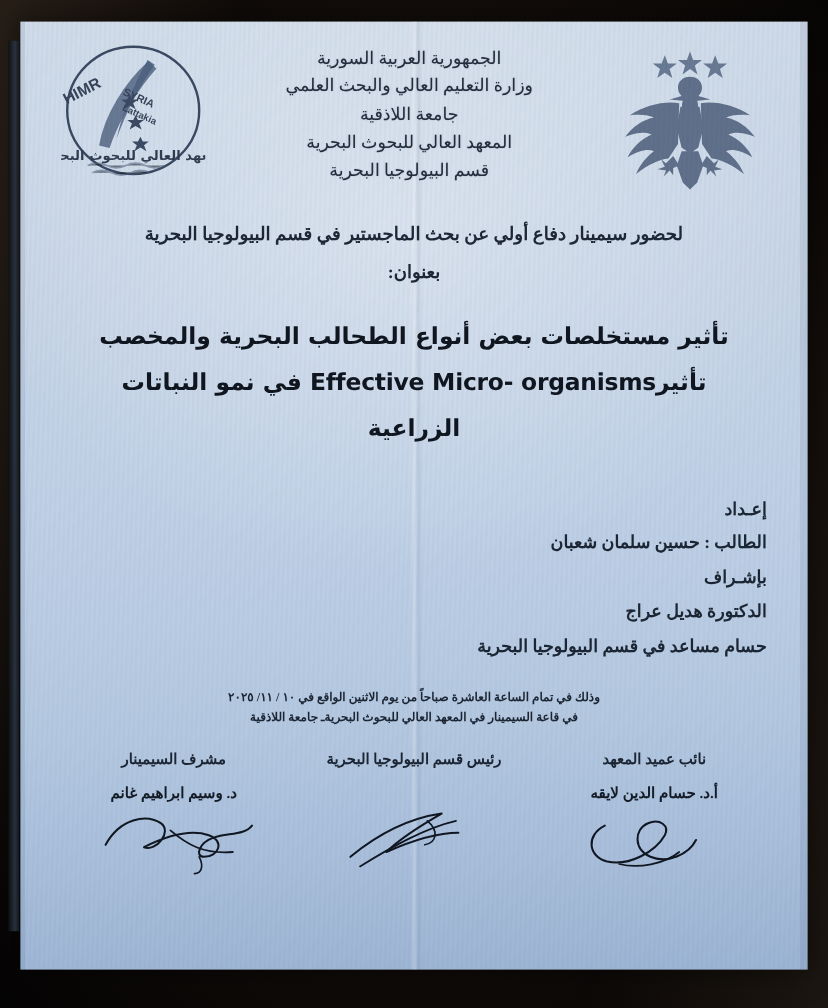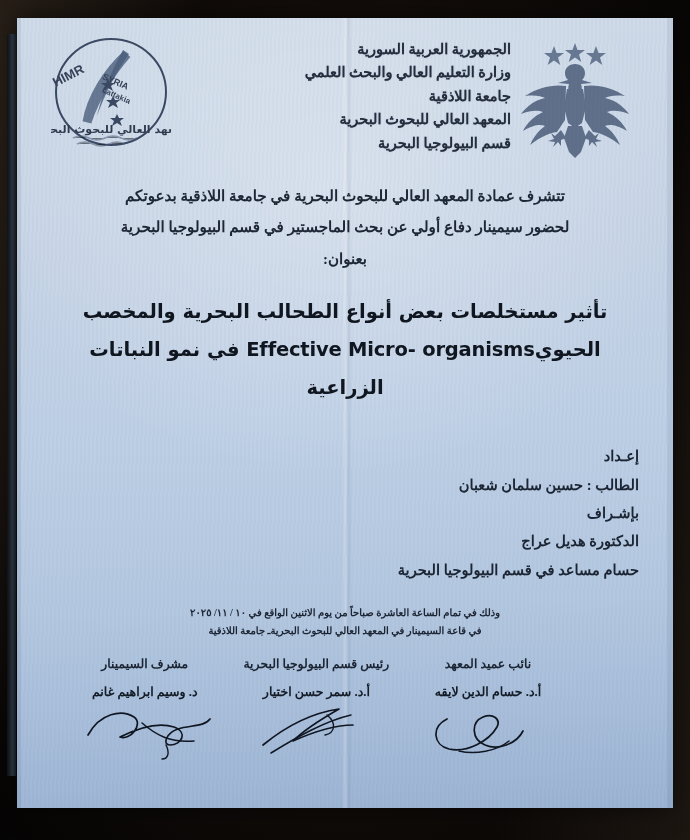--- a/index.html
+++ b/index.html
@@ -36,22 +36,22 @@
   
   .binding{position:absolute;left:-10px;top:16px;width:9px;height:742px;
      background:linear-gradient(90deg,#0d1116,#2b3440 60%,#141a21);opacity:.92;}
 
   .sheet{position:absolute;inset:0;padding:16px 34px 0 34px;box-sizing:border-box;}
 
   
   .header{display:flex;flex-direction:row-reverse;align-items:flex-start;
           justify-content:space-between;height:132px;}
   .emblem,.seal{flex:0 0 auto;}
-  .head-lines{flex:1 1 auto;text-align:right;padding-top:4px;
-      color:#232d3d;font-size:14.5px;line-height:1.62;font-weight:700;
+  .head-lines{flex:1 1 auto;text-align:center;padding-top:4px;
+      color:#232d3d;font-size:14.5px;line-height:1.62;font-weight:400;
       text-shadow:0 0 1px rgba(40,55,80,.35);}
   .head-lines div{white-space:nowrap;}
 
   
   .emblem{width:128px;height:128px;position:relative;opacity:.88;}
   .seal{width:120px;height:118px;position:relative;opacity:.9;}
 
   
   .invite{margin-top:14px;text-align:center;color:#1d2736;
       font-size:15.2px;line-height:2.05;font-weight:600;}
@@ -66,21 +66,21 @@
 
   .prep{margin-top:35px;text-align:right;color:#1b2533;
       font-size:14.6px;line-height:1.95;font-weight:600;}
   .prep .lbl{letter-spacing:2.5px;}
 
   .datebox{margin-top:20px;text-align:center;color:#1b2533;
       font-size:10px;line-height:1.72;font-weight:600;}
 
   
   .sigs{margin-top:16px;display:flex;flex-direction:row-reverse;
-        justify-content:flex-start;padding:0 8px;}
+        justify-content:space-between;padding:0 8px;}
   .sig{width:30%;text-align:center;position:relative;}
   .sig .role{color:#1b2533;font-size:12.4px;font-weight:600;line-height:1.5;}
   .sig .who{color:#141c27;font-size:12.6px;font-weight:600;margin-top:11px;}
   .sig svg{position:absolute;left:50%;transform:translateX(-50%);top:46px;}
 
   .ink{stroke:#101722;fill:none;stroke-linecap:round;stroke-linejoin:round;}
 </style>
 </head>
 <body>
 
@@ -145,28 +145,27 @@
               <path d="M57 92 l14 0 l4 12 l-5 14 l-6 6 l-6 -6 l-5 -14 z"></path>
 
               <path d="M50 96 l-6 6 l-4 -3 l3 6 l-6 2 l7 1 l-2 5 l5 -5 l3 4 l0 -6 l5 -2 z"></path>
               <path d="M78 96 l6 6 l4 -3 l-3 6 l6 2 l-7 1 l2 5 l-5 -5 l-3 4 l0 -6 l-5 -2 z"></path>
             </g>
           </svg>
         </div>
       </div>
 
       <div class="invite">
-        <div class="l1">تتشرف عمادة المعهد العالي للبحوث البحرية في جامعة اللاذقية بدعوتكم</div>
         <div>لحضور سيمينار دفاع أولي عن بحث الماجستير في قسم البيولوجيا البحرية</div>
         <div class="colon">بعنوان:</div>
       </div>
 
       <div class="title">
         <div>تأثير مستخلصات بعض أنواع الطحالب البحرية والمخصب</div>
-        <div><span>الحيوي</span><span class="en" dir="ltr">Effective Micro- organisms</span><span> في نمو النباتات</span></div>
+        <div><span>تأثير</span><span class="en" dir="ltr">Effective Micro- organisms</span><span> في نمو النباتات</span></div>
         <div>الزراعية</div>
       </div>
 
       <div class="prep">
         <div class="lbl">إعـداد</div>
         <div>الطالب : حسين سلمان شعبان</div>
         <div class="lbl">بإشـراف</div>
         <div>الدكتورة هديل عراج</div>
         <div>حسام  مساعد في قسم البيولوجيا البحرية</div>
       </div>
@@ -183,21 +182,20 @@
           <div class="who">د. وسيم ابراهيم غانم</div>
           <svg width="150" height="62" viewBox="0 0 150 62">
             <path class="ink" stroke-width="1.7" d="M18 34 C30 12 52 8 64 16 C74 23 60 40 50 36 C62 30 86 20 104 26 C118 31 112 44 100 44 C92 44 96 32 108 28 C120 24 134 26 140 18"></path>
             <path class="ink" stroke-width="1.5" d="M72 22 C86 34 100 42 124 40"></path>
             <path class="ink" stroke-width="1.4" d="M96 44 C100 52 98 58 92 58"></path>
           </svg>
         </div>
 
         <div class="sig">
           <div class="role">رئيس قسم البيولوجيا البحرية</div>
-          <div class="who">أ.د. سمر حسن اختيار</div>
           <svg width="150" height="62" viewBox="0 0 150 62">
             <path class="ink" stroke-width="1.7" d="M22 44 C44 26 70 12 98 8 C84 16 64 28 52 40 C70 32 92 24 112 24"></path>
             <path class="ink" stroke-width="1.5" d="M30 52 C56 36 84 20 110 14"></path>
             <path class="ink" stroke-width="1.4" d="M86 14 C96 22 94 32 84 34"></path>
           </svg>
         </div>
 
         <div class="sig">
           <div class="role">نائب عميد المعهد</div>
           <div class="who">أ.د. حسام الدين لايقه</div>

